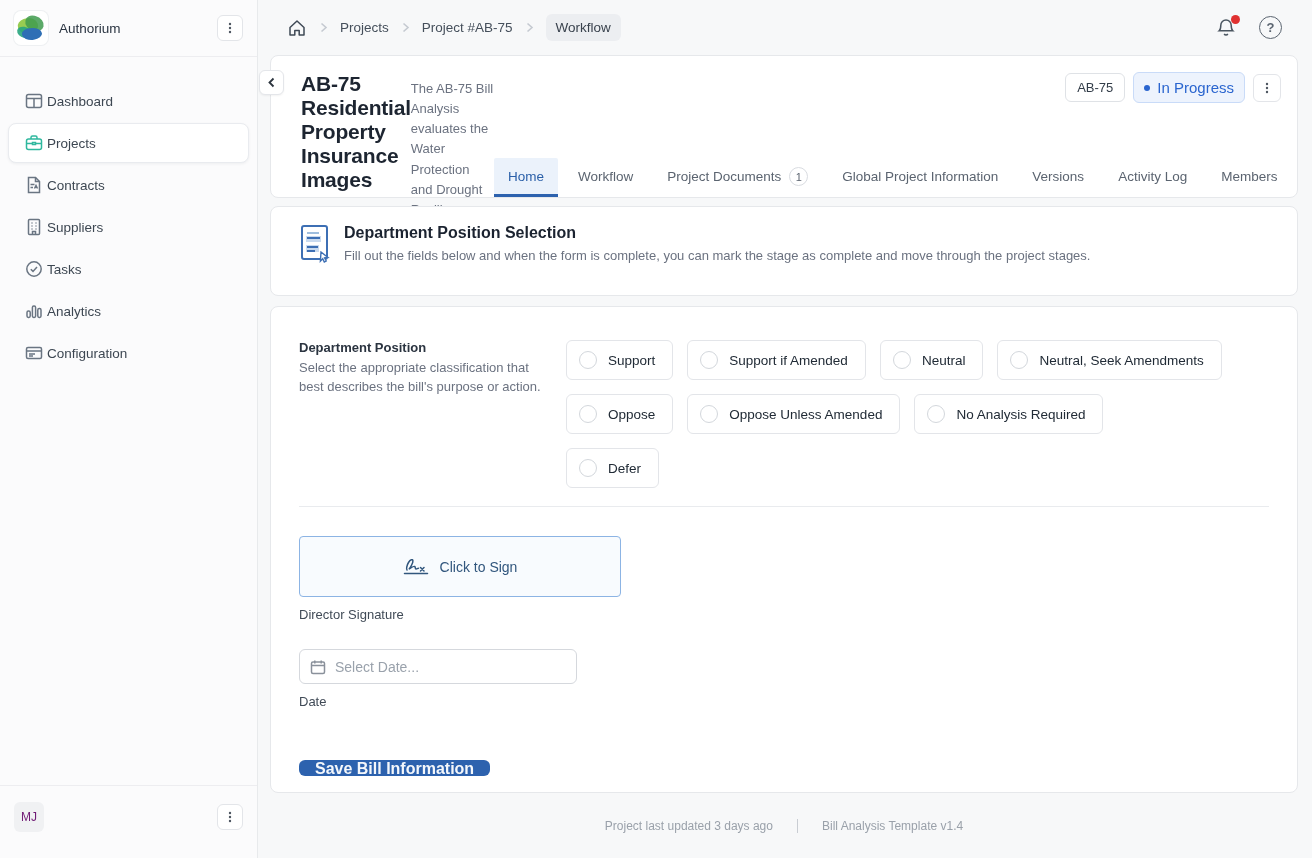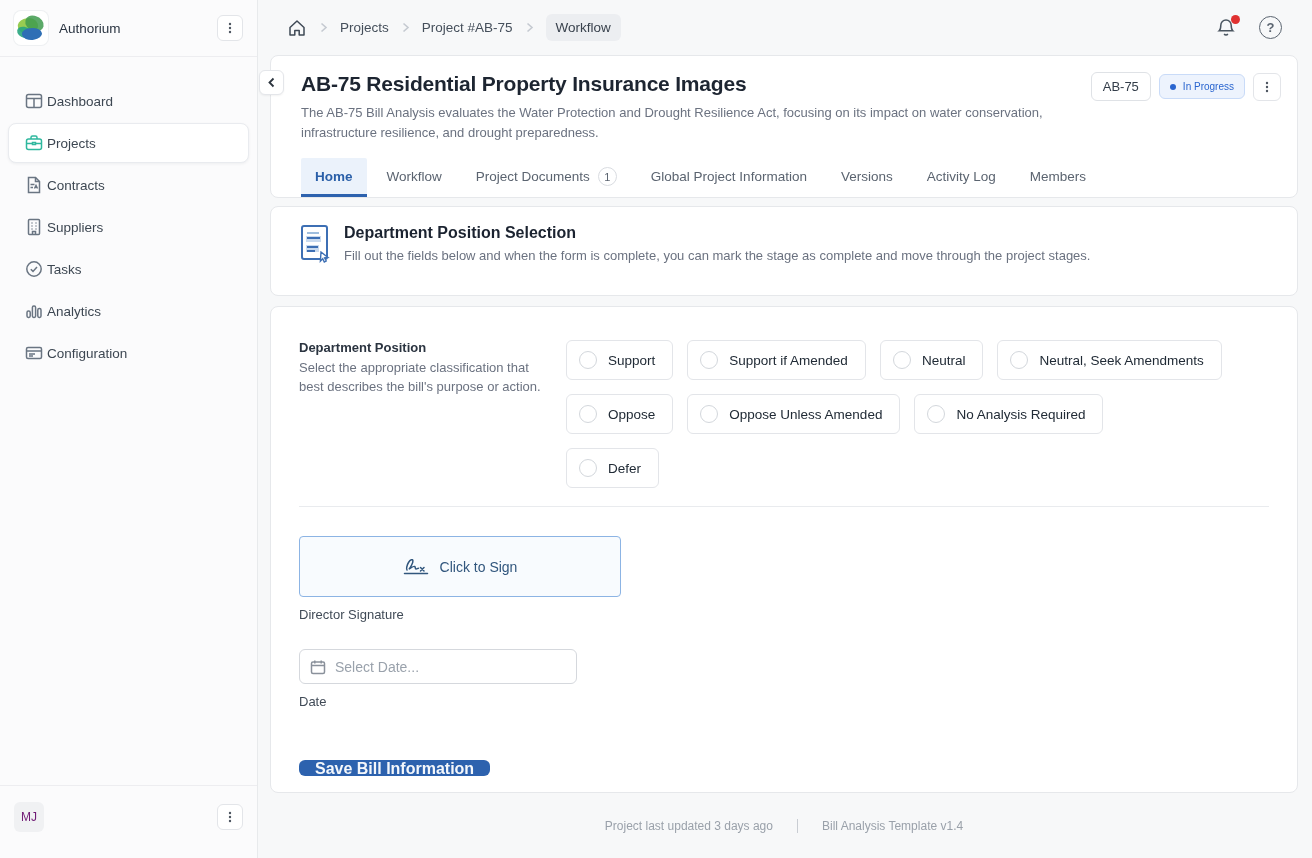--- a/index.html
+++ b/index.html
@@ -40,32 +40,32 @@
   .crumb-chip { background:#eceef1; padding:6px 10px; border-radius:6px; color:#39424d; }
   .csep { color:#c5cad1; }
   .top-icons { margin-left:auto; display:flex; align-items:center; gap:22px; }
   .icon-btn { background:none; border:none; cursor:pointer; color:#4a5560; position:relative; padding:0; }
   .bell-dot { position:absolute; top:-2px; right:-3px; width:9px; height:9px; border-radius:50%; background:#e03131; }
   .help-circle { width:23px; height:23px; border:1.6px solid #5a6470; border-radius:50%; display:flex; align-items:center; justify-content:center; font-size:13px; font-weight:600; color:#5a6470; }
 
   .content { flex:1; padding:0 14px 0 12px; display:flex; flex-direction:column; }
   .card { background:#fff; border:1px solid #e6e8eb; border-radius:8px; position:relative; }
 
-  .card-head { height:143px; padding:16px 16px 0 30px; display:flex; flex-direction:column; }
+  .card-head { height:143px; padding:16px 16px 0 30px; display:flex; flex-direction:row; }
   .back-btn { position:absolute; left:-12px; top:14px; width:25px; height:25px; background:#fff; border:1px solid #e4e6ea; border-radius:6px; box-shadow:0 1px 2px rgba(0,0,0,.05); display:flex; align-items:center; justify-content:center; color:#333; cursor:pointer; }
   .page-title { font-size:21px; font-weight:700; color:#1d2531; letter-spacing:-.2px; }
   .page-desc { margin-top:7px; font-size:13px; line-height:1.55; color:#6b7280; max-width:755px; }
   .head-actions { position:absolute; top:16px; right:16px; display:flex; align-items:center; gap:8px; }
   .badge-plain { padding:6px 11px; border:1px solid #dfe2e6; border-radius:6px; font-size:13px; color:#333d49; background:#fff; }
-  .badge-status { display:flex; align-items:center; gap:7px; padding:6px 10px; border:1px solid #c9dbf8; border-radius:6px; background:#edf3fd; font-size:10px; font-weight:500; color:#2a65cf; }
+  .badge-status { display:flex; align-items:center; gap:7px; padding:6px 10px; border:1px solid #c9dbf8; border-radius:6px; background:#edf3fd; font-size:15px; font-weight:500; color:#2a65cf; }
   .status-dot { width:6px; height:6px; border-radius:50%; background:#2a65cf; }
   .sq-btn { width:28px; height:28px; border:1px solid #e3e5e9; border-radius:6px; background:#fff; display:flex; align-items:center; justify-content:center; color:#4d5661; cursor:pointer; }
   .tabs { margin-top:auto; display:flex; gap:6px; }
   .tab { padding:9px 14px 11px; font-size:13.5px; color:#5b6470; cursor:pointer; white-space:nowrap; display:flex; align-items:center; gap:8px; }
-  .tab.active { background:#ebf2fb; color:#2a5fa8; font-weight:700; border-bottom:3px solid #2d62ae; padding-bottom:8px; border-radius:2px 2px 0 0; }
+  .tab.active { background:#ebf2fb; color:#2a5fa8; font-weight:400; border-bottom:3px solid #2d62ae; padding-bottom:8px; border-radius:2px 2px 0 0; }
   .tab-count { width:19px; height:19px; border:1px solid #d9dce1; border-radius:50%; background:#fff; display:flex; align-items:center; justify-content:center; font-size:11px; color:#5b6470; }
 
   .card-stage { margin-top:8px; height:90px; padding:17px 16px 0 28px; display:flex; align-items:flex-start; gap:13px; }
   .stage-text { flex:1; min-width:0; }
   .stage-title { font-size:16px; font-weight:700; color:#1b2330; }
   .stage-desc { margin-top:4px; font-size:13px; line-height:1.55; color:#6b7280; max-width:790px; }
   .stage-actions { display:flex; align-items:center; gap:10px; padding-top:6px; }
   .btn-primary { background:#2d62ae; color:#f4f7fb; border:none; border-radius:6px; font-family:inherit; font-size:13.5px; font-weight:700; padding:0 16px; height:34px; cursor:pointer; }
   .stage-actions .sq-btn { width:32px; height:32px; }
 

